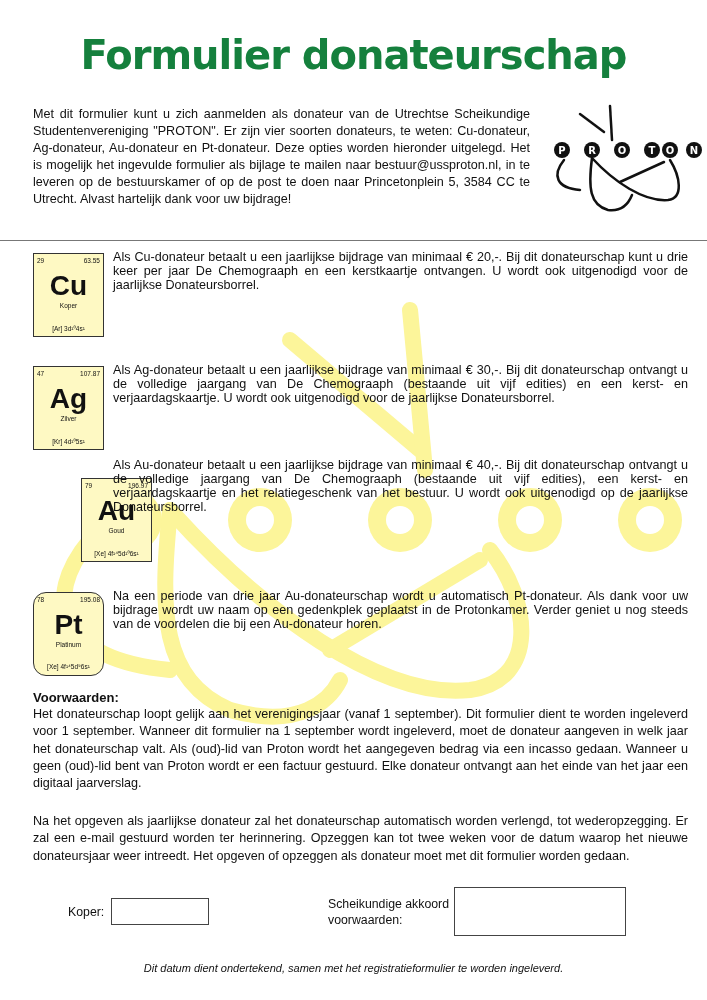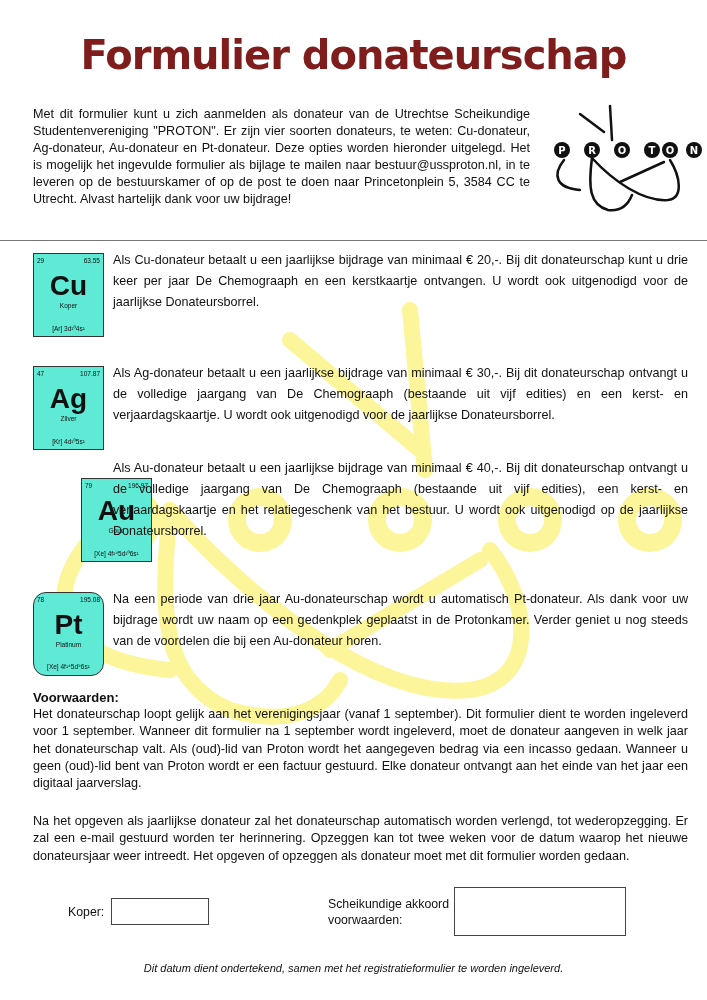--- a/index.html
+++ b/index.html
@@ -1,30 +1,30 @@
 <!DOCTYPE html>
 <html><head>
 <meta charset="utf-8">
 <style>
   html, body { margin:0; padding:0; }
   body { width:707px; height:1000px; background:#ffffff; position:relative; overflow:hidden;
          font-family:"Liberation Sans", sans-serif; color:#111; }
   .watermark { position:absolute; left:0; top:280px; width:707px; height:460px; z-index:0; pointer-events:none; }
   .title { position:absolute; left:0; top:32px; width:707px; text-align:center;
-           font-family:"DejaVu Sans", sans-serif; font-weight:bold; font-size:40px; letter-spacing:-1px; color:#7f1d1d; z-index:1; }
+           font-family:"DejaVu Sans", sans-serif; font-weight:bold; font-size:40px; letter-spacing:-1px; color:#15803d; z-index:1; }
   .intro { position:absolute; left:33px; top:106px; width:497px; font-size:12.6px; line-height:17px; text-align:justify; z-index:1; }
   .logo { position:absolute; left:552px; top:100px; width:150px; height:125px; z-index:1; }
   .divider { position:absolute; left:0; top:240px; width:707px; height:1px; background:#777; z-index:1; }
-  .tile { position:absolute; left:33px; width:69px; height:82px; border:1.3px solid #333; background:#5eead4; z-index:1; }
+  .tile { position:absolute; left:33px; width:69px; height:82px; border:1.3px solid #333; background:#fef9c3; z-index:1; }
   .tile .num { position:absolute; left:3px; top:3px; font-size:6.5px; }
   .tile .mass { position:absolute; right:3px; top:3px; font-size:6.5px; }
   .tile .sym { position:absolute; left:0; width:100%; top:17px; text-align:center; font-size:28px; font-weight:bold; line-height:30px; }
   .tile .name { position:absolute; left:0; width:100%; top:48px; text-align:center; font-size:6.5px; }
   .tile .conf { position:absolute; left:0; width:100%; top:70px; text-align:center; font-size:6.5px; }
-  .desc { position:absolute; left:113px; width:575px; font-size:12.6px; line-height:21px; text-align:justify; z-index:1; }
+  .desc { position:absolute; left:113px; width:575px; font-size:12.6px; line-height:14px; text-align:justify; z-index:1; }
   .cond-head { position:absolute; left:33px; top:690px; font-weight:bold; font-size:13px; z-index:1; }
   .cond { position:absolute; left:33px; width:655px; font-size:12.6px; line-height:17.3px; text-align:justify; z-index:1; }
   .label { position:absolute; font-size:12.3px; line-height:16px; z-index:1; }
   .box { position:absolute; border:1.3px solid #444; background:transparent; z-index:1; }
   .footer { position:absolute; left:0; top:962px; width:707px; text-align:center; font-style:italic; font-size:11px; z-index:1; }
 </style>
 </head>
 <body>
 
 <svg class="watermark" viewBox="0 0 707 460">

